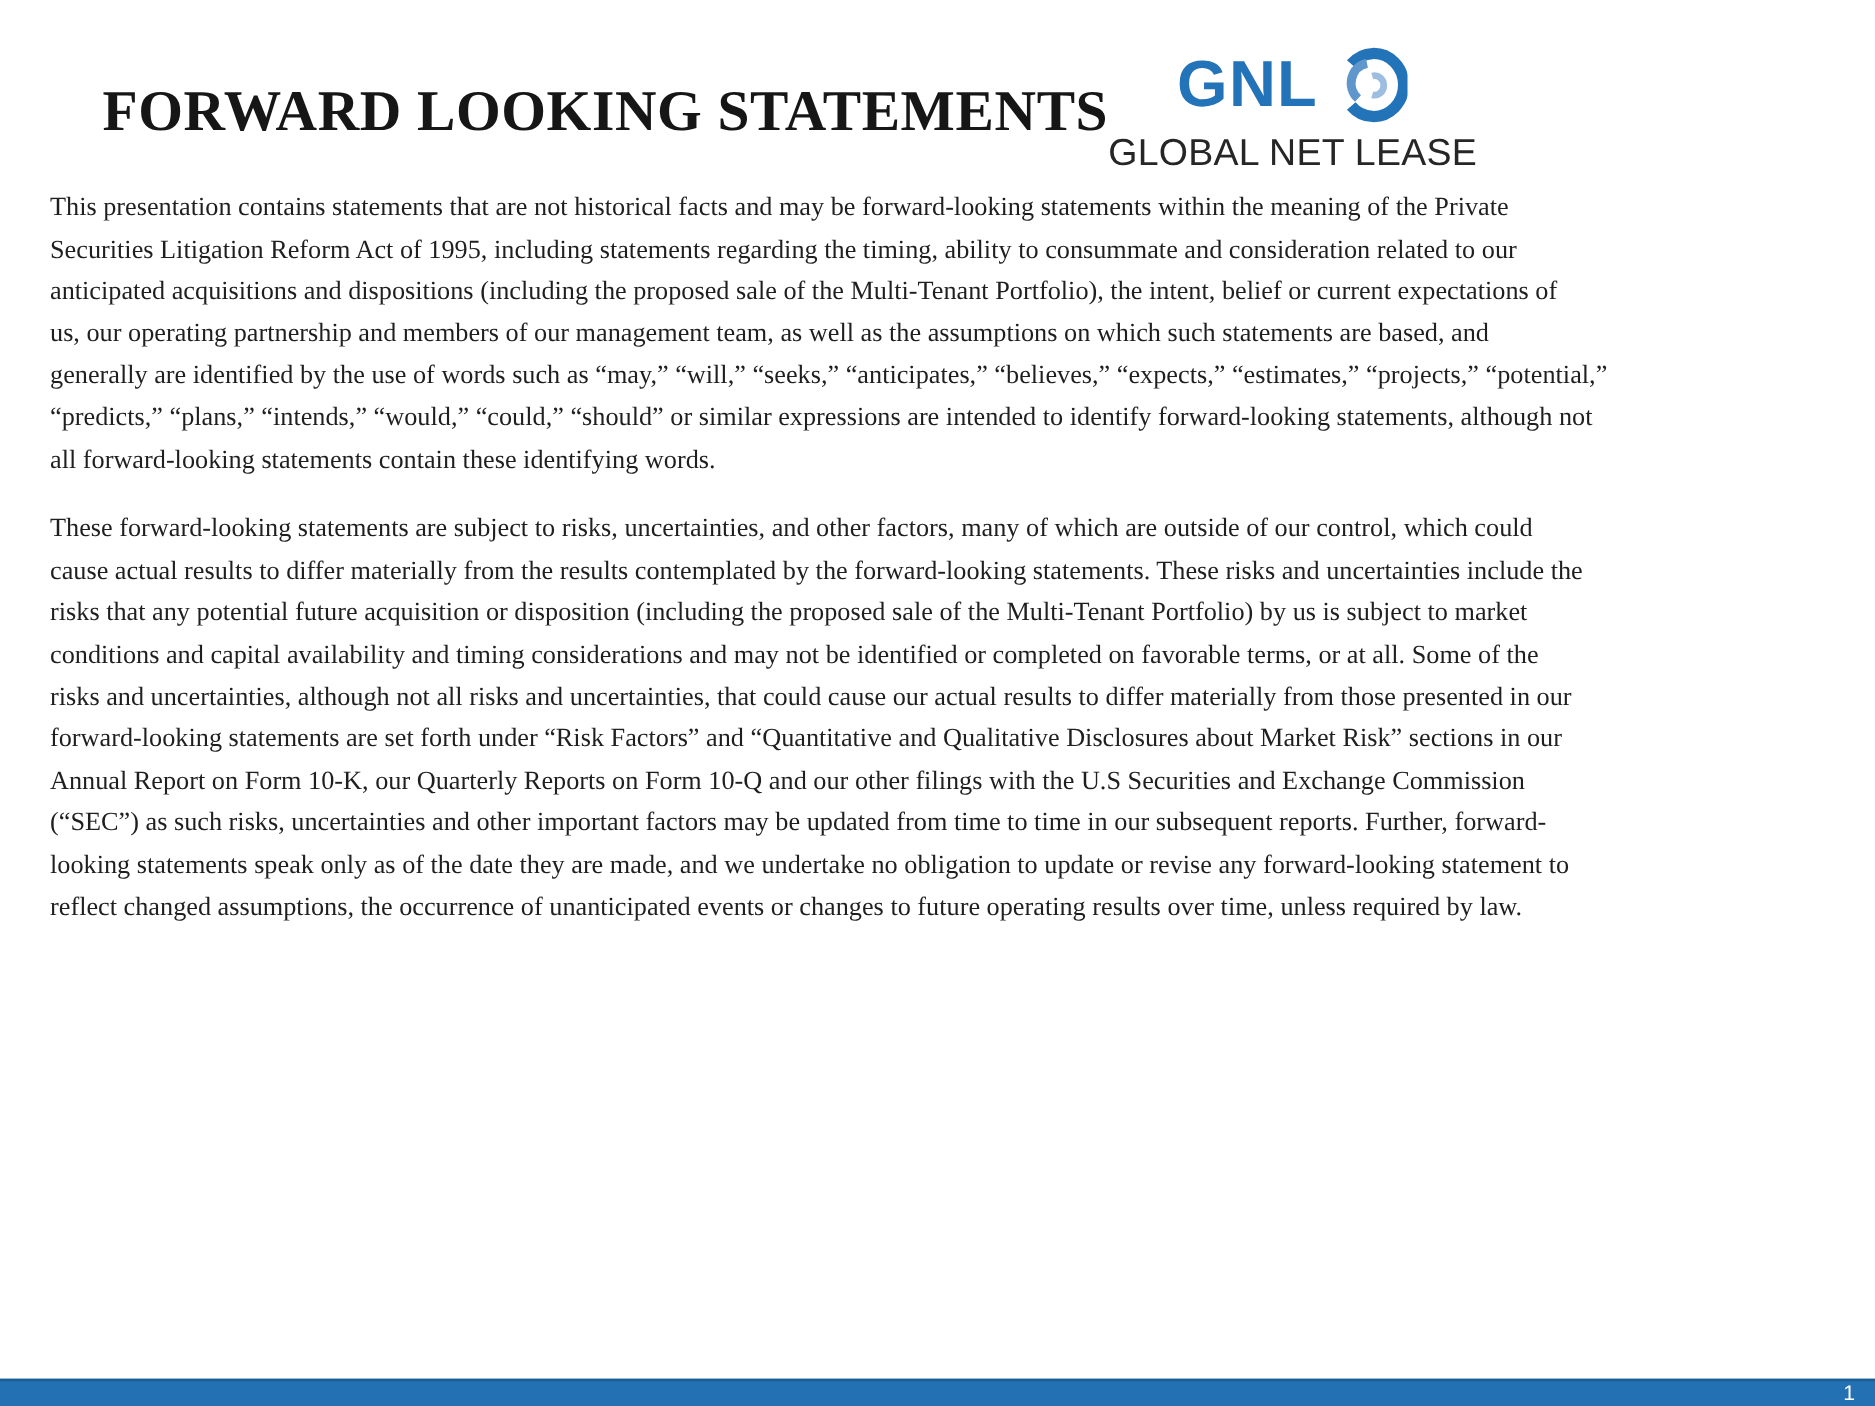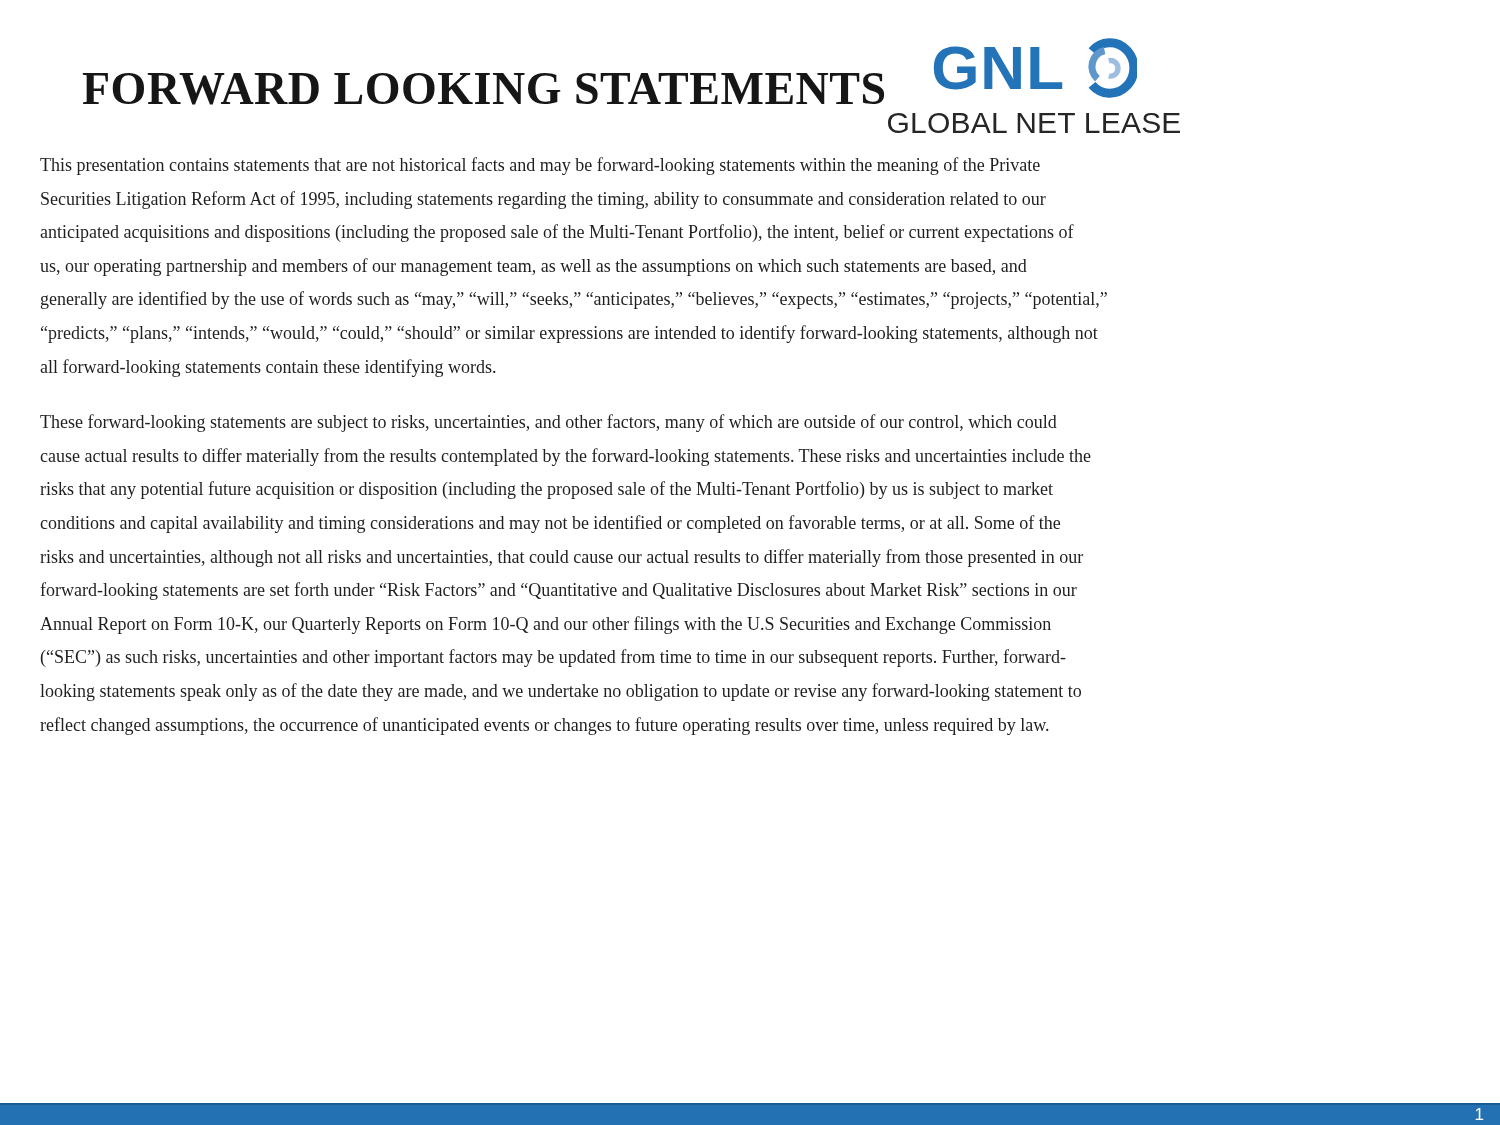--- a/index.html
+++ b/index.html
@@ -45,21 +45,21 @@
     align-items: center;
   }
   .logo-top {
     display: flex;
     align-items: center;
     gap: 12px;
   }
   .logo-gnl {
     font-family: "Liberation Sans", sans-serif;
     font-weight: 700;
-    font-size: 62px;
+    font-size: 52px;
     line-height: 72px;
     color: var(--brand-blue, #2273B8);
     letter-spacing: 1px;
   }
   .logo-swirl {
     width: 60px;
     height: 70px;
   }
   .logo-sub {
     font-family: "Liberation Sans", sans-serif;
@@ -70,21 +70,21 @@
     white-space: nowrap;
     margin-top: 2px;
   }
   .content {
     position: absolute;
     top: 149px;
     left: 40px;
     width: 1460px;
   }
   .para {
-    font-size: 18px;
+    font-size: 21px;
     line-height: 33.6px;
     color: var(--text-color, #1F1F1F);
     white-space: pre;
     margin: 0 12px 22px 0;
     overflow: hidden;
   }
   .footer-bar {
     position: absolute;
     left: 0;
     right: 0;

